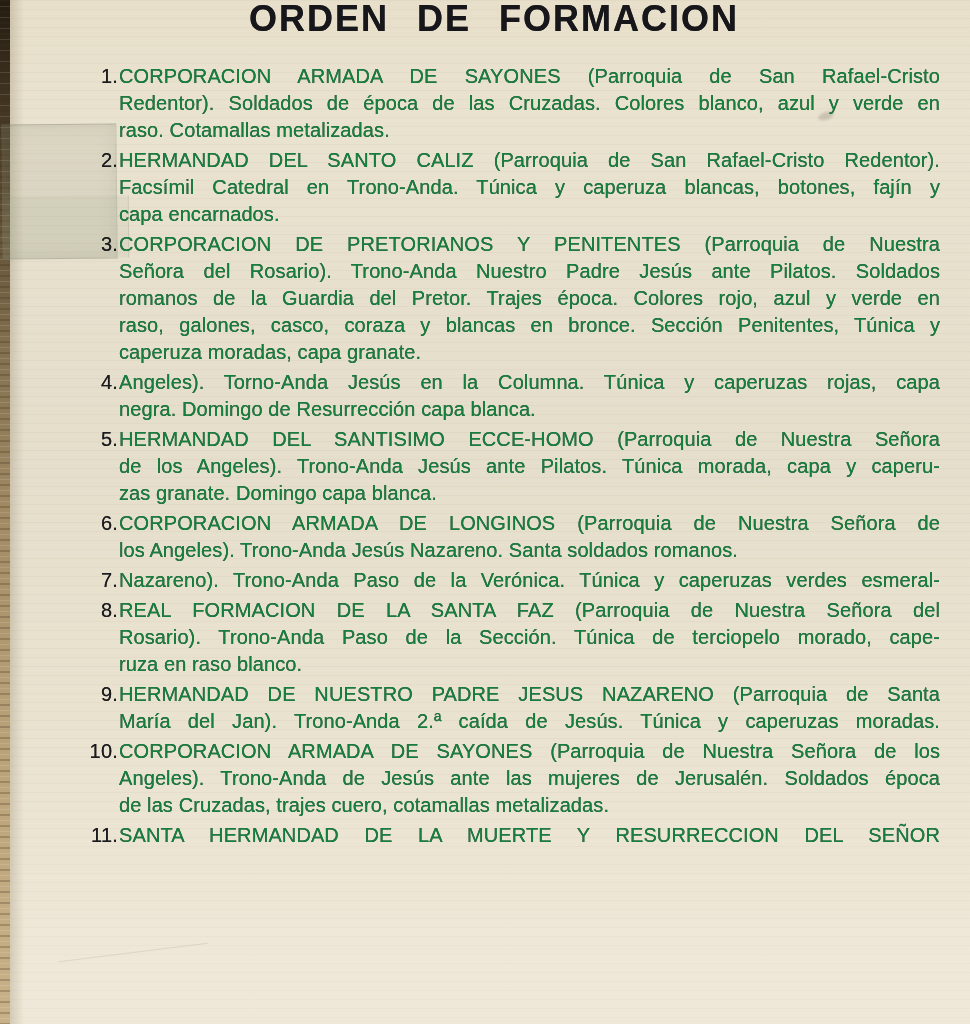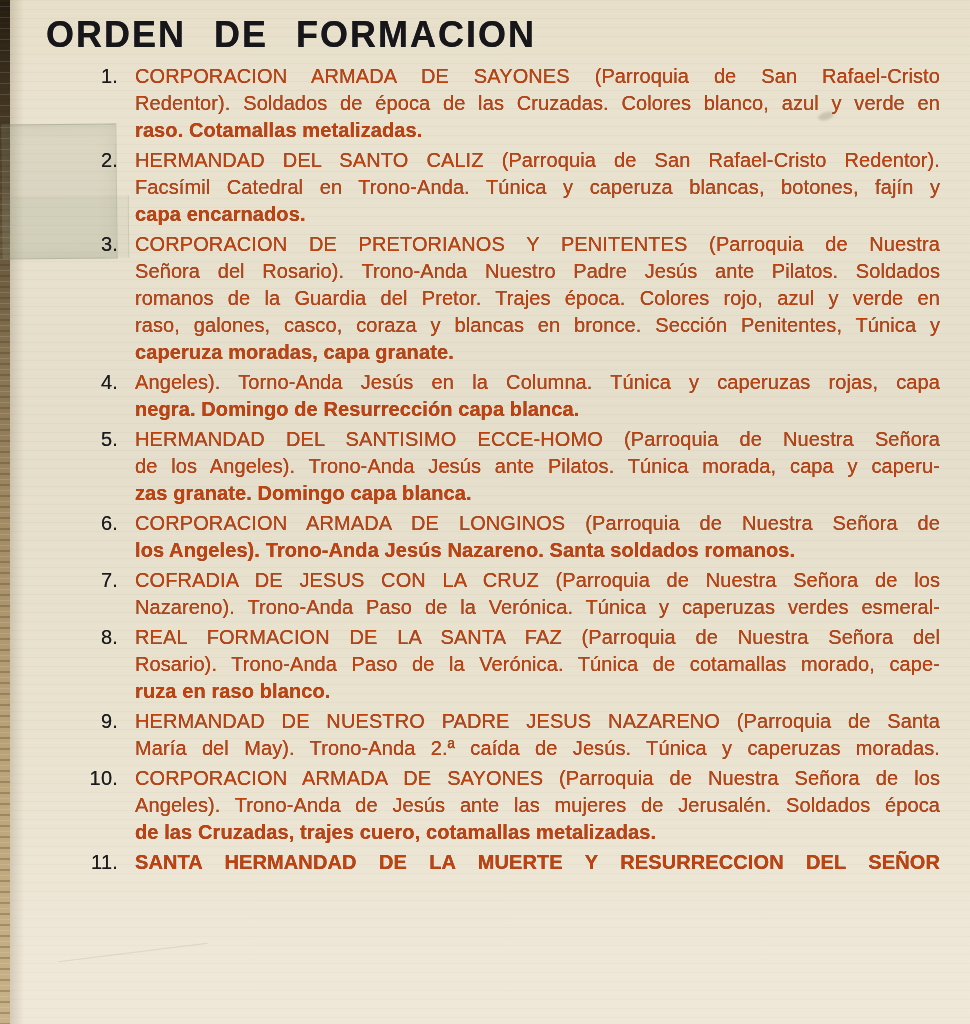--- a/index.html
+++ b/index.html
@@ -62,21 +62,22 @@
     transform: rotate(-18deg);
   }
   .crease {
     position: absolute; left: 58px; top: 952px; width: 150px; height: 1px;
     background: rgba(100,88,62,0.12);
     transform: rotate(-7deg);
   }
 
   .title {
     position: absolute; top: 0; left: 30px; right: 12px;
-    margin: 16px;
+    margin: 0;
+    text-align: center;
     font-size: 36px; line-height: 38px;
     font-weight: 700;
     letter-spacing: 2px;
     word-spacing: 16px;
     color: #17171b;
     text-shadow: 0 0 0.5px rgba(23,23,27,0.85);
     z-index: 3;
   }
 
   .formation-list {
@@ -89,28 +90,28 @@
   .num {
     flex: 0 0 33px; width: 33px;
     text-align: right;
     font-size: 20px; line-height: 27px;
     color: #1b1b1e;
     text-shadow: 0 0 0.4px rgba(25,25,30,0.8);
     letter-spacing: 0.2px;
   }
   .body {
     flex: 1 1 auto;
-    margin-left: 17px;
+    margin-left: 1px;
     font-size: 20px; line-height: 27px;
-    color: #c2410c;
+    color: #15803d;
     text-shadow: 0 0 0.4px rgba(25,25,30,0.8);
     letter-spacing: 0.1px;
   }
   .tline { text-align: justify; text-align-last: justify; white-space: normal; }
-  .tline-last { text-align-last: left; font-weight: bold; }
+  .tline-last { text-align-last: left; }
   .stretch-last .tline-last { text-align-last: justify; }
 </style>
 </head>
 <body>
 
 <div class="paper"></div>
 <div class="spine"></div>
 <div class="spine-shadow"></div>
 <div class="tape"></div>
 <div class="tape-lower"></div>
@@ -164,37 +165,36 @@
   <li class="item">
     <span class="num">6.</span>
     <div class="body">
         <div class="tline">CORPORACION ARMADA DE LONGINOS (Parroquia de Nuestra Señora de</div>
         <div class="tline tline-last">los Angeles). Trono-Anda Jesús Nazareno. Santa soldados romanos.</div>
       </div>
   </li>
   <li class="item">
     <span class="num">7.</span>
     <div class="body">
-        <div class="tline">COFRADIA DE JESUS CON LA CRUZ (Parroquia de Nuestra Señora de los</div>
         <div class="tline">Nazareno). Trono-Anda Paso de la Verónica. Túnica y caperuzas verdes esmeral-</div>
       </div>
   </li>
   <li class="item">
     <span class="num">8.</span>
     <div class="body">
         <div class="tline">REAL FORMACION DE LA SANTA FAZ (Parroquia de Nuestra Señora del</div>
-        <div class="tline">Rosario). Trono-Anda Paso de la Verónica. Túnica de cotamallas morado, cape-</div>
+        <div class="tline">Rosario). Trono-Anda Paso de la Sección. Túnica de terciopelo morado, cape-</div>
         <div class="tline tline-last">ruza en raso blanco.</div>
       </div>
   </li>
   <li class="item">
     <span class="num">9.</span>
     <div class="body">
         <div class="tline">HERMANDAD DE NUESTRO PADRE JESUS NAZARENO (Parroquia de Santa</div>
-        <div class="tline">María del May). Trono-Anda 2.ª caída de Jesús. Túnica y caperuzas moradas.</div>
+        <div class="tline">María del Jan). Trono-Anda 2.ª caída de Jesús. Túnica y caperuzas moradas.</div>
       </div>
   </li>
   <li class="item">
     <span class="num">10.</span>
     <div class="body">
         <div class="tline">CORPORACION ARMADA DE SAYONES (Parroquia de Nuestra Señora de los</div>
         <div class="tline">Angeles). Trono-Anda de Jesús ante las mujeres de Jerusalén. Soldados época</div>
         <div class="tline tline-last">de las Cruzadas, trajes cuero, cotamallas metalizadas.</div>
       </div>
   </li>

